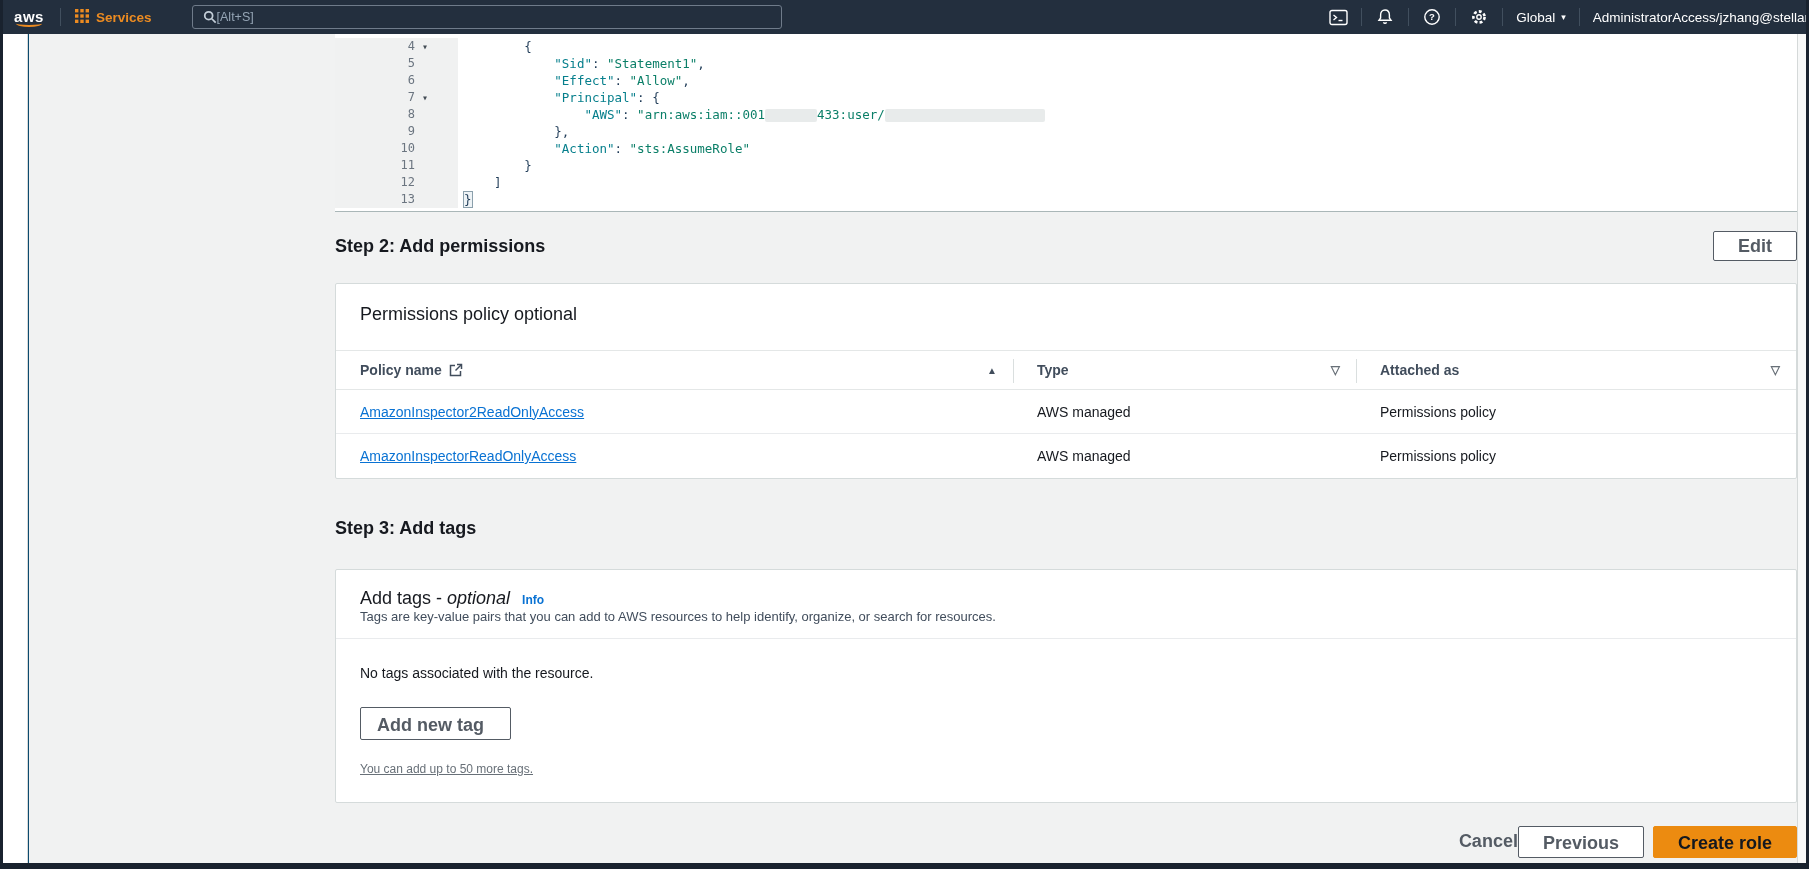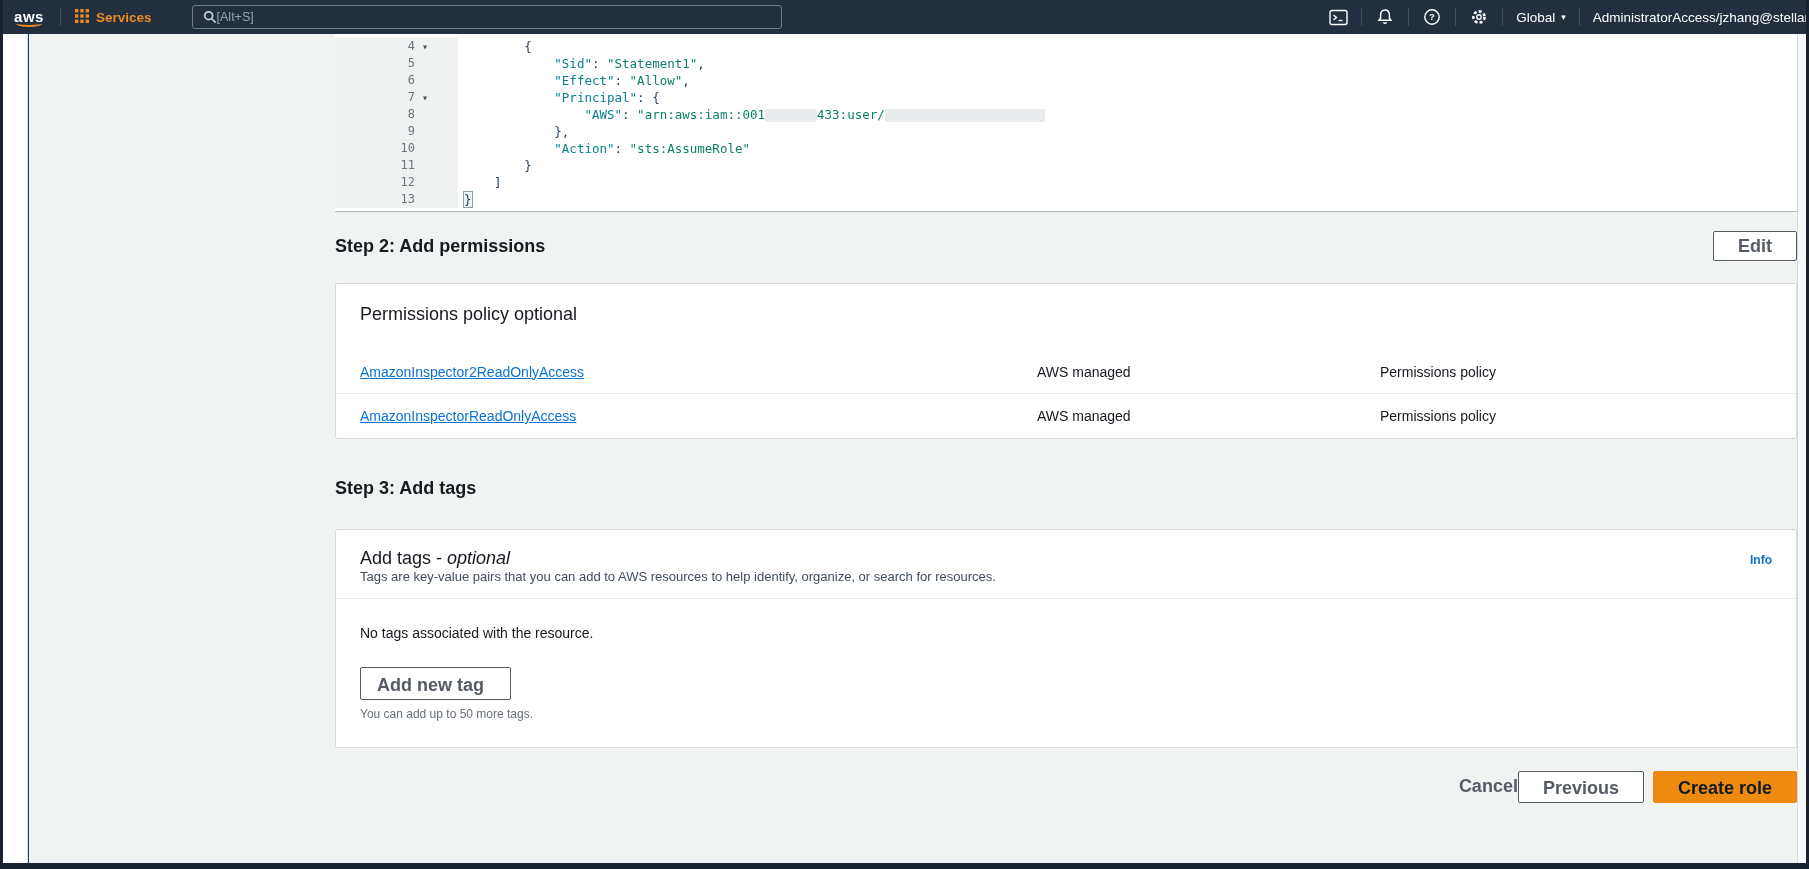--- a/index.html
+++ b/index.html
@@ -92,27 +92,27 @@
   .trow { display:grid; grid-template-columns:677px 343px 1fr; height:44px; align-items:center;
           border-bottom:1px solid #e9ebed; font-size:14px; color:#16191f; }
   .trow:last-child { border-bottom:none; }
   .td { padding:0 16px 0 24px; }
   a.plink { color:#0972d3; text-decoration:underline; cursor:pointer; }
 
   
   .step3 { margin-top:38px; height:22px; display:flex; align-items:center; }
   .card2 { margin-top:30px; }
   .tags-header { padding:18px 24px 14px 24px; border-bottom:1px solid #e9ebed; }
-  .tags-title-row { display:flex; align-items:baseline;justify-content:space-between; }
+  .tags-title-row { display:flex; align-items:baseline; }
   .italic { font-style:italic; }
   .info-link { margin-left:12px; font-size:12px; font-weight:700; color:#0972d3; cursor:pointer; }
   .tags-desc { font-size:13px; color:#414d5c; }
   .tags-body { padding:26px 24px 26px 24px; }
   .no-tags { font-size:14px; color:#16191f; }
-  .tags-hint { margin-top:7px; font-size:12px; color:#687078; }
+  .tags-hint { margin-top:22px; font-size:12px; color:#687078;text-decoration:underline; }
 
   
   .footer { display:flex; align-items:center; justify-content:flex-end; margin-top:22px; }
 </style>
 </head>
 <body>
 
 <div class="app">
 
   <div class="topbar">
@@ -236,20 +236,41 @@
       <div class="steprow">
         <div class="step-heading">Step 2: Add permissions</div>
         <button class="btn btn-edit">Edit</button>
       </div>
 
       <div class="card card1">
         <div class="card-header">
           <div class="card-title">Permissions policy optional</div>
         </div>
         <div class="tbl">
+          <div class="thead">
+            <div class="th">
+              <span>Policy name</span>
+              <span class="ext-link-icon">
+                <svg width="14" height="14" viewBox="0 0 14 14" fill="none" stroke="#414d5c" stroke-width="1.5">
+                  <path d="M11.5 8 L11.5 12.5 L1.5 12.5 L1.5 2.5 L6 2.5"></path>
+                  <path d="M8 1.5 L12.5 1.5 L12.5 6"></path>
+                  <line x1="6.5" y1="7.5" x2="12" y2="2"></line>
+                </svg>
+              </span>
+              <span class="sort-asc"></span>
+            </div>
+            <div class="th">
+              <span>Type</span>
+              <span class="filter"></span>
+            </div>
+            <div class="th">
+              <span>Attached as</span>
+              <span class="filter"></span>
+            </div>
+          </div>
           <div class="trow">
             <div class="td"><a class="plink">AmazonInspector2ReadOnlyAccess</a></div>
             <div class="td">AWS managed</div>
             <div class="td">Permissions policy</div>
           </div>
           <div class="trow">
             <div class="td"><a class="plink">AmazonInspectorReadOnlyAccess</a></div>
             <div class="td">AWS managed</div>
             <div class="td">Permissions policy</div>
           </div>

